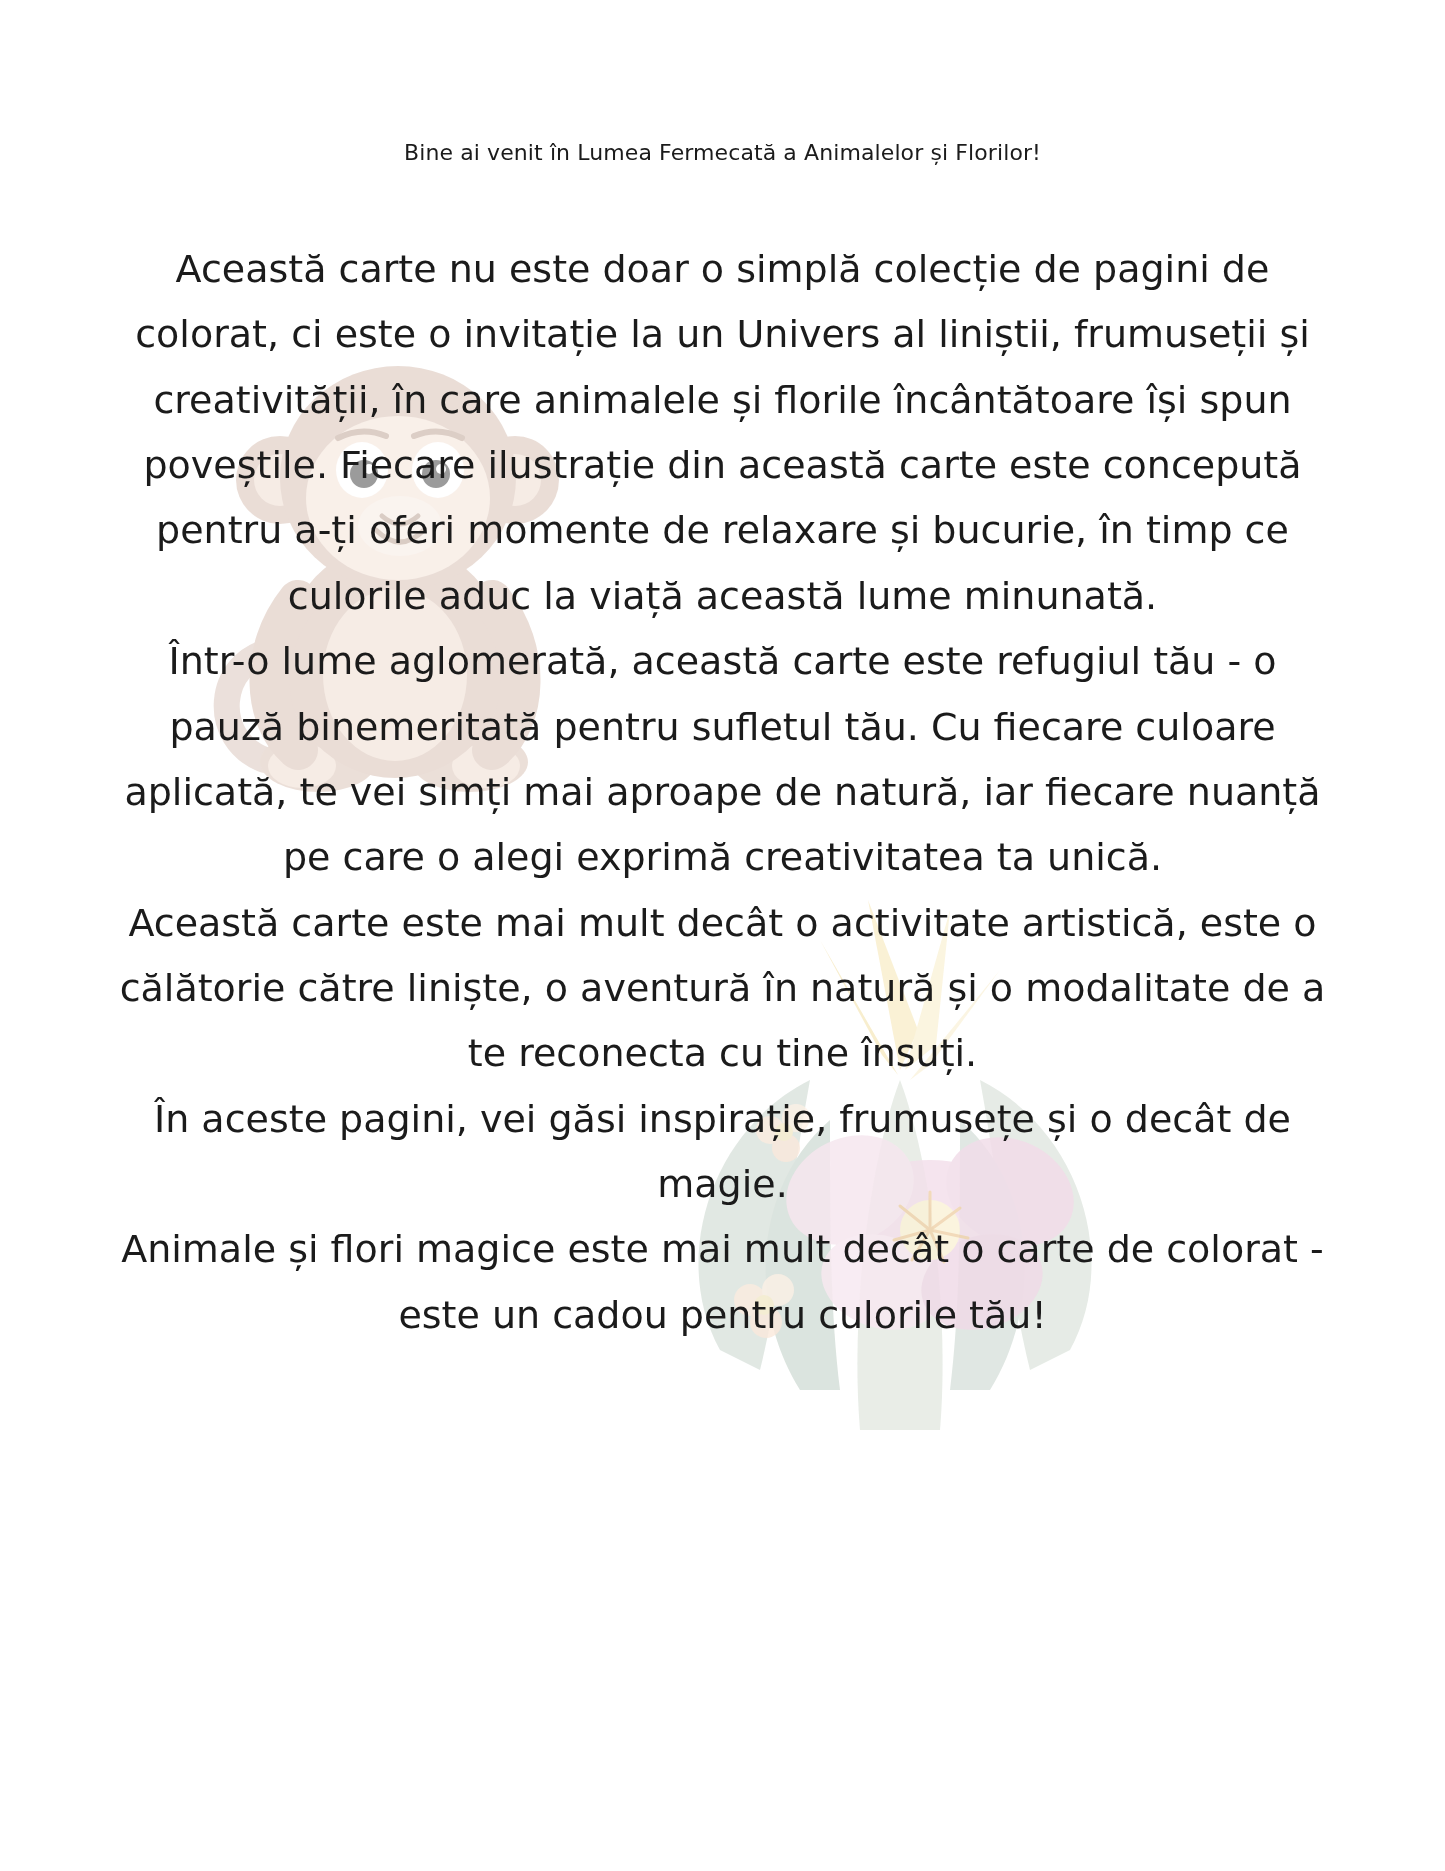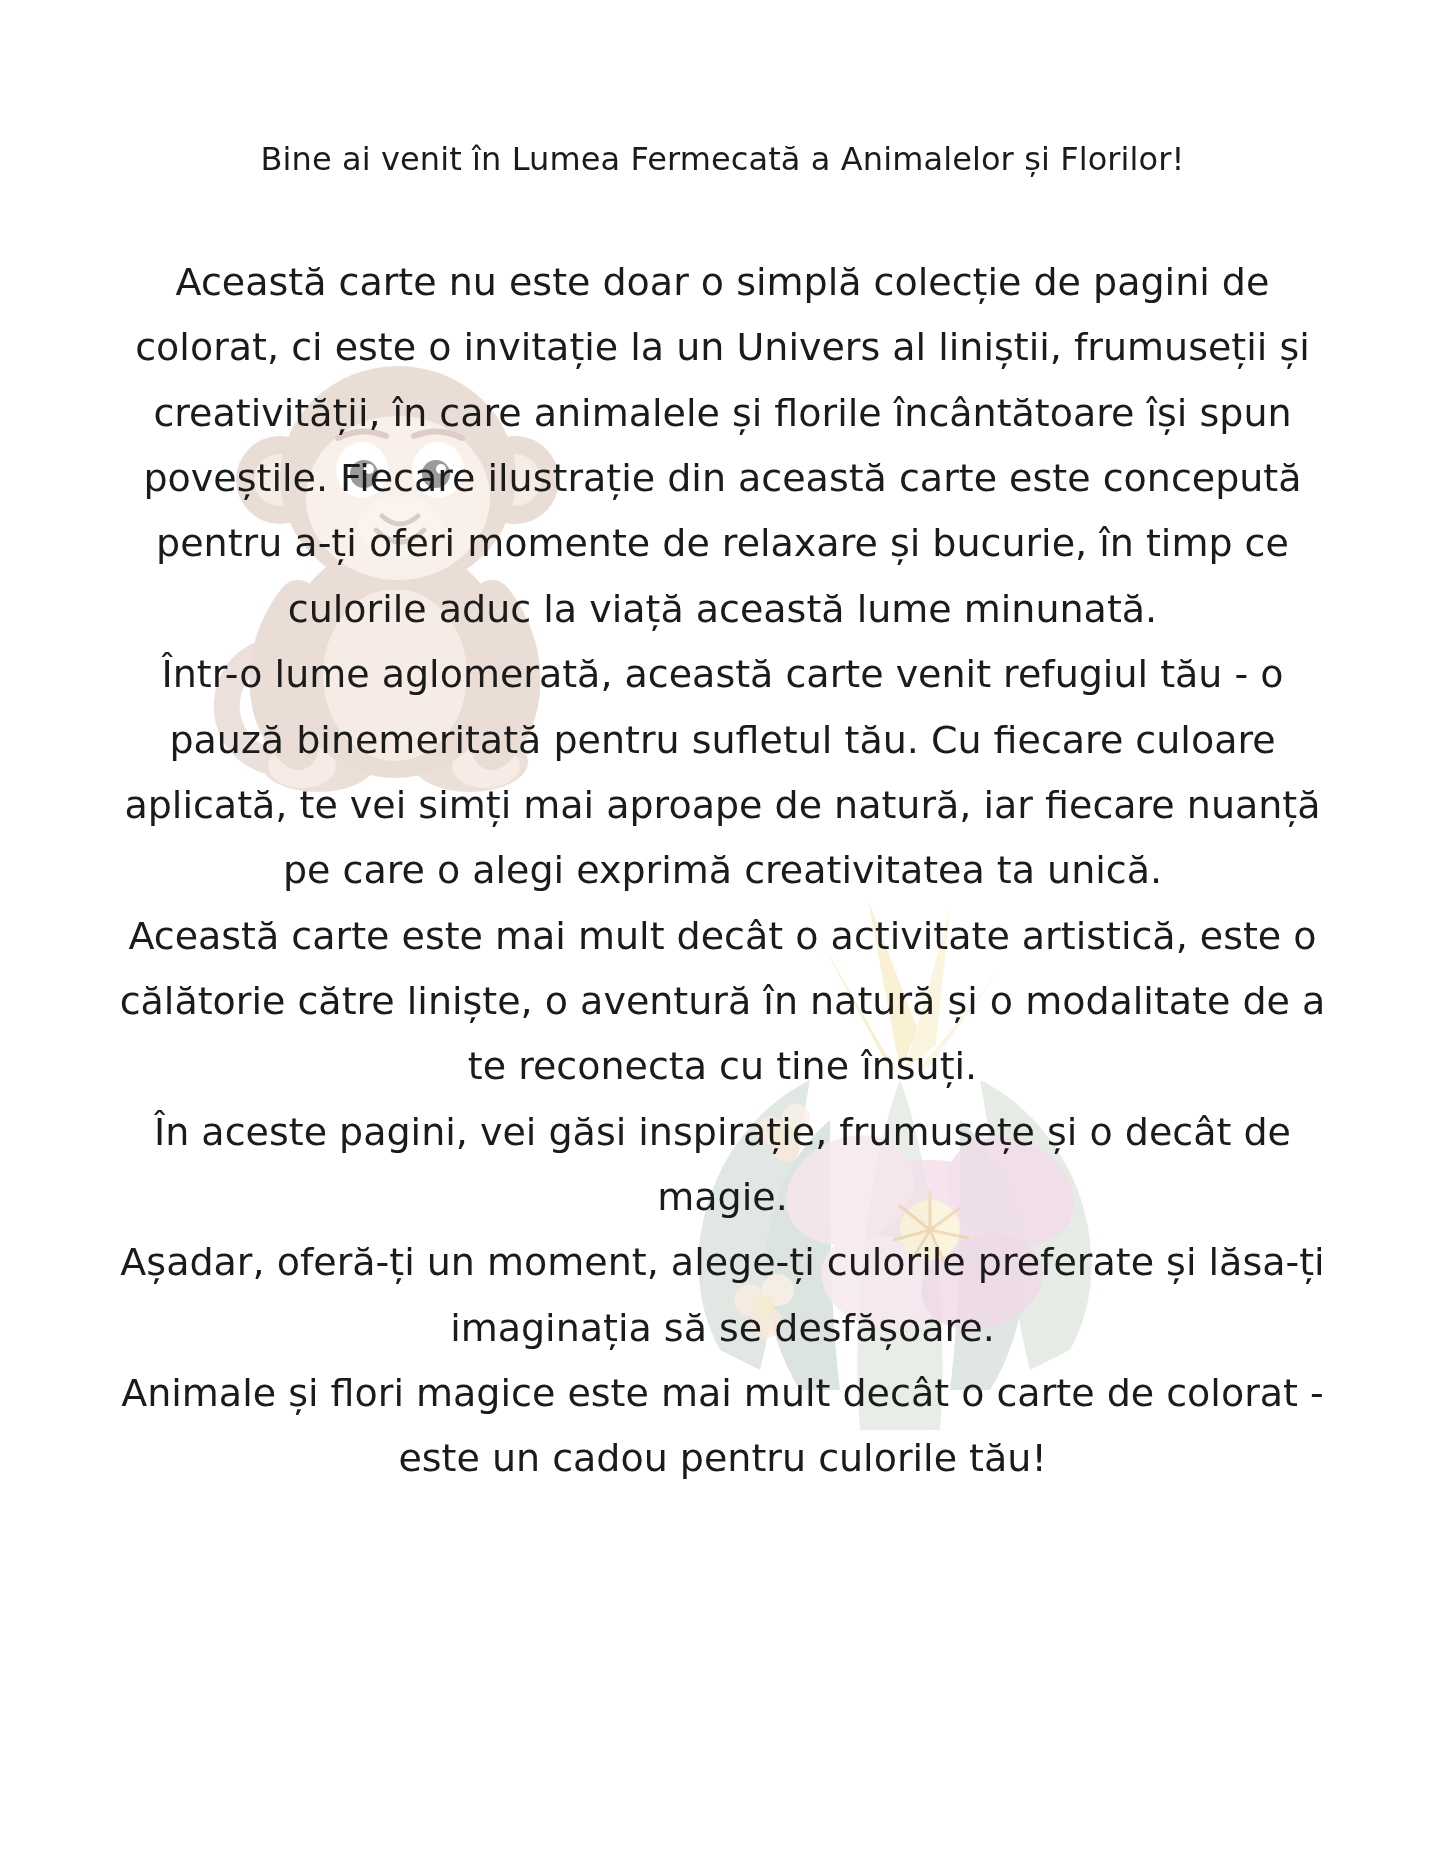--- a/index.html
+++ b/index.html
@@ -44,21 +44,21 @@
 
   
   .content {
     position: relative;
     z-index: 2;
     padding: 140px 110px 60px 110px;
     box-sizing: border-box;
   }
   .doc-title {
     text-align: center;
-    font-size: 32px;
+    font-size: 22px;
     color: #1b1b1b;
     letter-spacing: .1px;
     margin: 0 0 72px 0;
     font-weight: 400;
   }
   .body-text {
     text-align: center;
     font-size: 38px;
     line-height: 1.72;
     color: #1b1b1b;
@@ -164,21 +164,20 @@
     </svg>
 
   </div>
 
   <div class="content">
 
     <h1 class="doc-title">Bine ai venit în Lumea Fermecată a Animalelor și Florilor!</h1>
 
     <div class="body-text">
       <p>Această carte nu este doar o simplă colecție de pagini de colorat, ci este o invitație la un Univers al liniștii, frumuseții și creativității, în care animalele și florile încântătoare își spun poveștile. Fiecare ilustrație din această carte este concepută pentru a-ți oferi momente de relaxare și bucurie, în timp ce culorile aduc la viață această lume minunată.</p>
-      <p>Într-o lume aglomerată, această carte venit refugiul tău - o pauză binemeritată pentru sufletul tău. Cu fiecare culoare aplicată, te vei simți mai aproape de natură, iar fiecare nuanță pe care o alegi exprimă creativitatea ta unică.</p>
+      <p>Într-o lume aglomerată, această carte este refugiul tău - o pauză binemeritată pentru sufletul tău. Cu fiecare culoare aplicată, te vei simți mai aproape de natură, iar fiecare nuanță pe care o alegi exprimă creativitatea ta unică.</p>
       <p>Această carte este mai mult decât o activitate artistică, este o călătorie către liniște, o aventură în natură și o modalitate de a te reconecta cu tine însuți.</p>
       <p>În aceste pagini, vei găsi inspirație, frumusețe și o decât de magie.</p>
-      <p>Așadar, oferă-ți un moment, alege-ți culorile preferate și lăsa-ți imaginația să se desfășoare.</p>
       <p>Animale și flori magice este mai mult decât o carte de colorat - este un cadou pentru culorile tău!</p>
     </div>
 
   </div>
 </div>
 
 </body></html>

